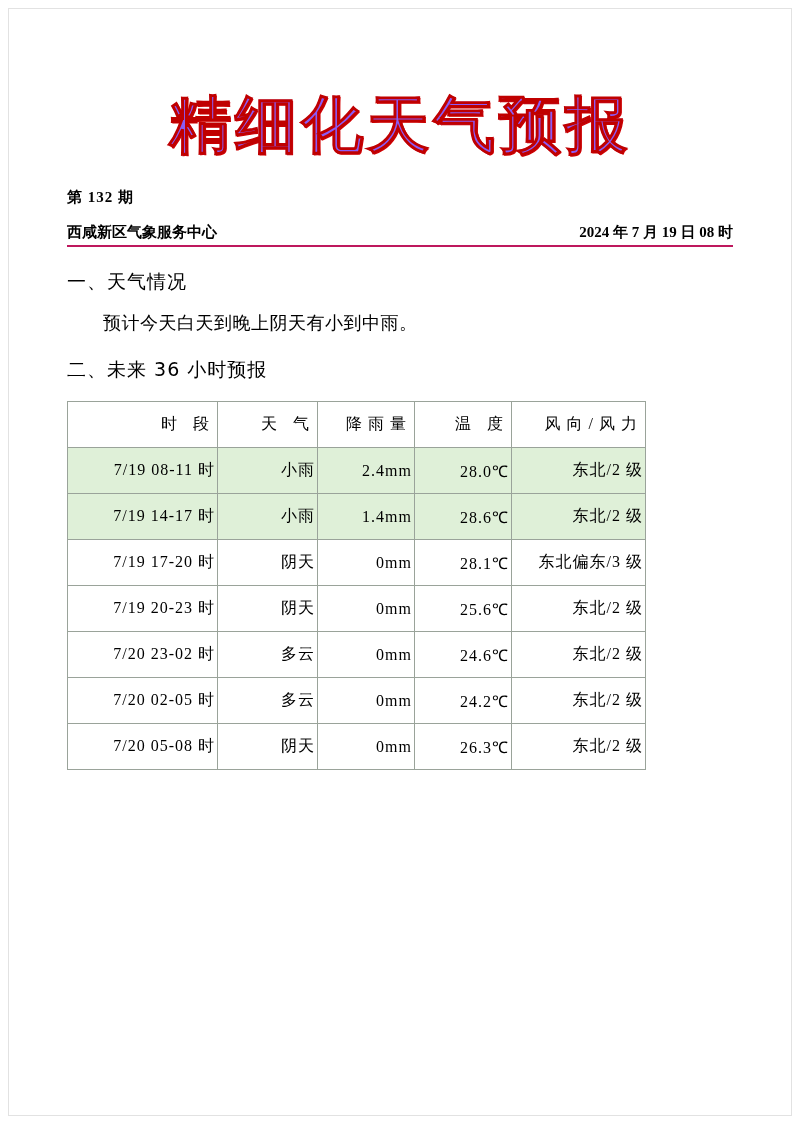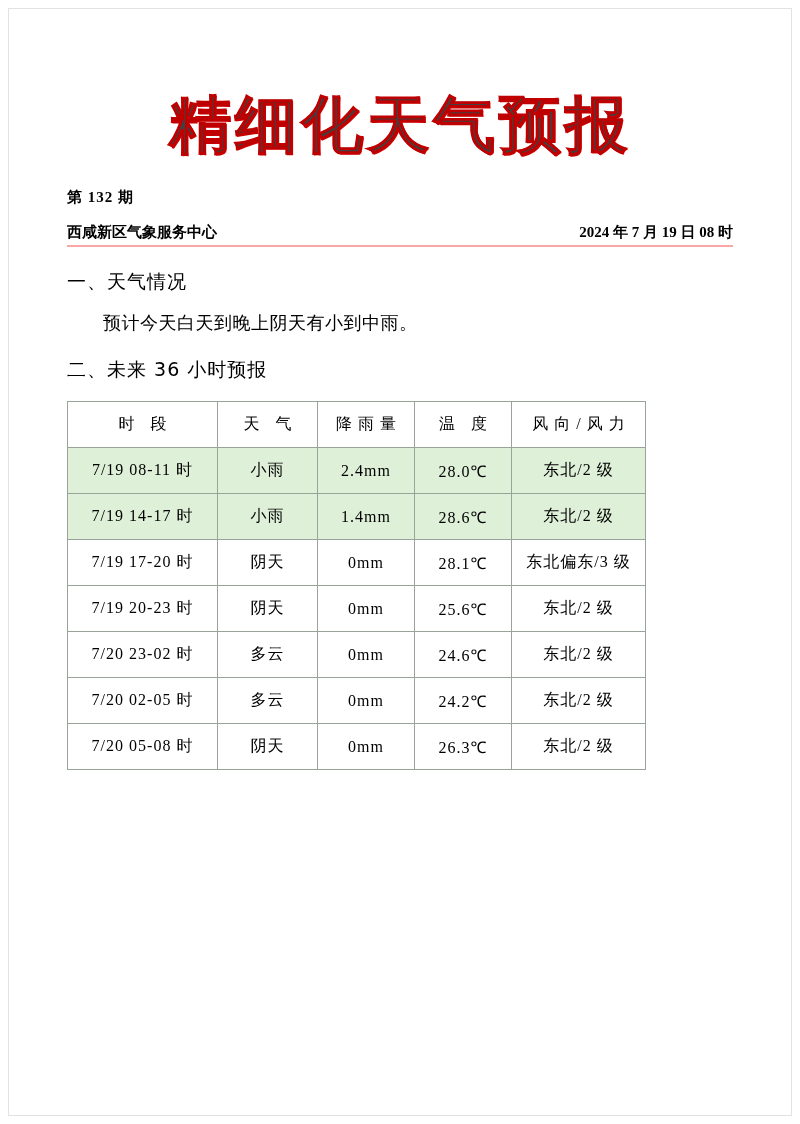--- a/index.html
+++ b/index.html
@@ -28,21 +28,21 @@
   .inner {
     padding: 80px 58px 0 58px;
   }
 
   .doc-title {
     text-align: center;
     font-family: "DejaVu Sans", sans-serif;
     font-weight: bold;
     font-size: 62px;
     letter-spacing: 4px;
-    color: #404040;
+    color: #8b5cf6;
     -webkit-text-stroke: 1px #c00000;
     line-height: 1.15;
     margin: 0;
     padding: 0 0 6px 0;
     text-shadow: 1px 1px 0 #d40000;
   }
 
   .issue {
     text-align: left;
     font-family: "Liberation Serif", serif;
@@ -51,21 +51,21 @@
     letter-spacing: 1px;
     margin-top: 22px;
   }
 
   .meta-row {
     display: flex;
     justify-content: space-between;
     align-items: flex-end;
     font-weight: bold;
     font-size: 15px;
-    border-bottom: 2px solid #fca5a5;
+    border-bottom: 2px solid #be185d;
     padding-bottom: 3px;
     margin-top: 16px;
   }
   .meta-left { letter-spacing: 0px; }
   .meta-right { letter-spacing: 0px; }
 
   .section-head {
     font-family: "DejaVu Sans", sans-serif;
     font-weight: normal;
     font-size: 19px;
@@ -83,21 +83,21 @@
 
   table.forecast {
     border-collapse: collapse;
     width: 578px;
     margin-top: 18px;
     table-layout: fixed;
   }
   table.forecast th,
   table.forecast td {
     border: 1px solid #9aa39a;
-    text-align: center;
+    text-align: right;
     font-size: 16px;
     height: 45px;
     font-family: "Liberation Serif", serif;
     letter-spacing: 1px;
     padding: 0 2px;
   }
   table.forecast th {
     font-weight: normal;
     letter-spacing: 6px;
     text-indent: 6px;

